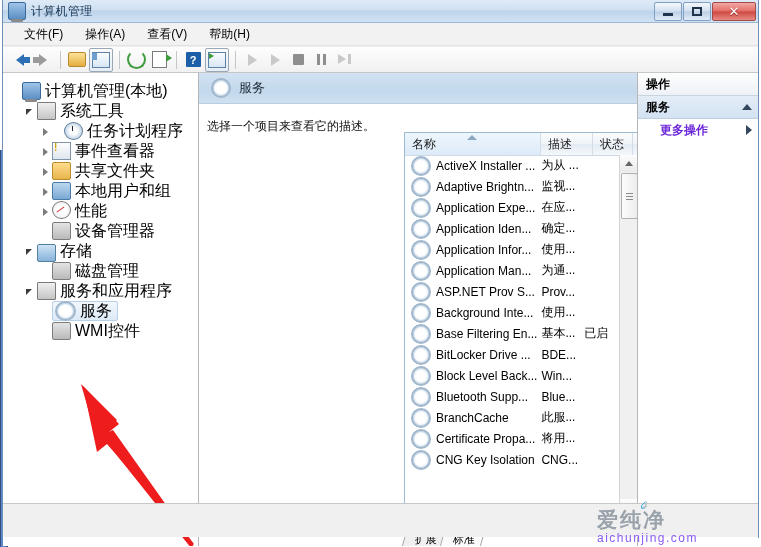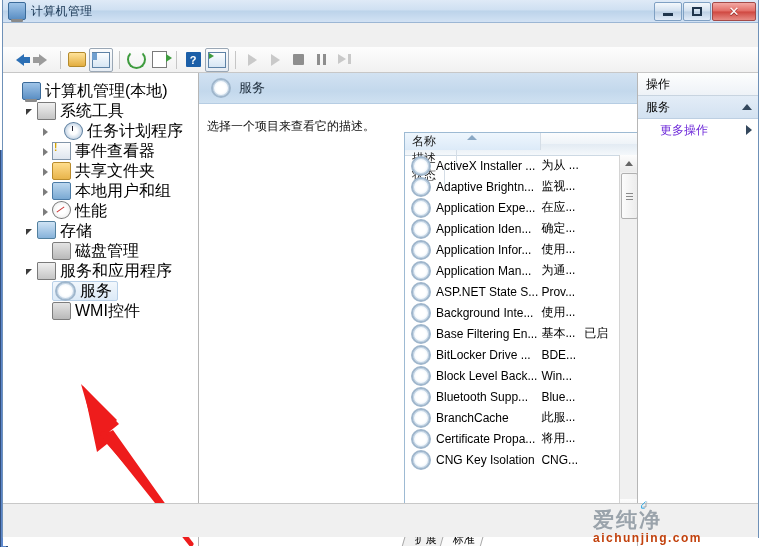--- a/index.html
+++ b/index.html
@@ -74,21 +74,21 @@
   .svc-header .hico{width:16px;height:16px;margin-right:8px;position:relative;}
   .svc-header .htxt{font-size:13px;color:#1c2b3a;}
   .center-body{flex:1;display:flex;position:relative;background:#fff;}
   .desc-col{width:205px;padding:14px 8px 0 8px;box-sizing:border-box;font-size:12px;color:#111;}
 
   
   .listview{position:absolute;left:205px;top:28px;right:0;bottom:30px;
     border:1px solid #9dbad3;border-right:none;border-bottom:none;background:#fff;overflow:hidden;}
   .lv-head{display:flex;height:22px;
     background:linear-gradient(to bottom,#fbfcfd,#eef3f8 50%,#e3ebf3 51%,#f4f8fb);
-    border-bottom:1px solid #cdd9e4;position:relative;flex-direction:column;}
+    border-bottom:1px solid #cdd9e4;position:relative;}
   .lv-th{font-size:12px;color:#1a1a1a;display:flex;align-items:center;padding-left:7px;
     border-right:1px solid #d4dde6;box-sizing:border-box;position:relative;}
   .lv-th.c-name{width:136px;background:linear-gradient(to bottom,#eef6fd,#dceaf8);}
   .lv-th.c-desc{width:52px;}
   .lv-th.c-state{width:40px;}
   .sortarrow{position:absolute;left:62px;top:2px;
     border-left:5px solid transparent;border-right:5px solid transparent;border-bottom:5px solid #8aa8c4;}
   .lv-rows{position:absolute;left:0;top:22px;right:17px;bottom:0;overflow:hidden;}
   .row{display:flex;align-items:center;height:21px;padding-left:6px;white-space:nowrap;}
   .rico{width:16px;height:16px;margin-right:5px;flex:none;position:relative;}
@@ -122,21 +122,21 @@
 
   
   .tabs{position:absolute;left:205px;bottom:0;width:210px;height:15px;display:flex;align-items:flex-end;}
   .tab{height:14px;padding:0 7px 0 10px;font-size:11px;color:#000;display:flex;align-items:center;
     background:#f0f0f0;border:1px solid #a8a8a8;border-bottom:none;position:relative;
     transform:skewX(-16deg);margin-right:-3px;}
   .tab span{transform:skewX(16deg);}
   .tab.active{background:#fbfbfb;}
 
   
-  .act-pane{width:120px;background:#fff;border-left:1px solid #b6b6b6;}
+  .act-pane{width:120px;background:#fff;border-left:1px solid #b6b6b6;font-weight:bold;}
   .act-title{height:22px;display:flex;align-items:center;padding-left:8px;font-size:12px;color:#000;
     background:linear-gradient(to bottom,#fdfefe,#eef2f7);border-bottom:1px solid #c8d4e0;}
   .act-group{height:22px;display:flex;align-items:center;padding:0 6px 0 8px;font-size:12px;color:#000;
     background:linear-gradient(to bottom,#e3edf7,#d3e2f1);border-bottom:1px solid #bdcfe2;}
   .act-group .caret{margin-left:auto;border-left:5px solid transparent;border-right:5px solid transparent;border-bottom:6px solid #33475c;}
   .act-row{height:22px;display:flex;align-items:center;padding:0 6px 0 22px;font-size:12px;color:#6d28d9;}
   .act-row .caret-r{margin-left:auto;border-top:5px solid transparent;border-bottom:5px solid transparent;border-left:6px solid #33475c;}
 
   
   .footer{position:absolute;left:0;bottom:0;width:755px;height:33px;background:#f0f0f0;border-top:1px solid #c8c8c8;}
@@ -188,21 +188,21 @@
   .ic-restart::after{content:"";position:absolute;right:0;top:0;width:3px;height:10px;background:#c9c9c9;}
 
   
   .red-arrow{position:absolute;left:70px;top:305px;width:130px;height:175px;pointer-events:none;}
 
   
   .watermark{position:absolute;right:6px;bottom:2px;width:215px;height:44px;display:flex;align-items:center;flex-direction:column;}
   .wm-logo{width:40px;height:40px;position:relative;margin-right:8px;}
   .wm-text{display:flex;flex-direction:column;justify-content:center;}
   .wm-cn{font-size:21px;color:#9aa3ab;letter-spacing:2px;line-height:1.05;font-weight:bold;}
-  .wm-en{font-size:12px;color:#c2410c;letter-spacing:1.5px;font-weight:bold;}
+  .wm-en{font-size:12px;color:#8b5cf6;letter-spacing:1.5px;font-weight:normal;}
 </style>
 </head>
 <body>
 
 <div class="screen">
 
   <div class="desk-strip"></div>
 
   <div class="window">
 
@@ -215,20 +215,26 @@
           </div>
         <div class="wb">
             <div class="glyph-max"></div>
           </div>
         <div class="wb close">
             <div class="glyph-x">✕</div>
           </div>
       </div>
     </div>
 
+    <div class="menubar">
+      <div class="menu-item">文件(F)</div>
+      <div class="menu-item">操作(A)</div>
+      <div class="menu-item">查看(V)</div>
+      <div class="menu-item">帮助(H)</div>
+    </div>
 
     <div class="toolbar">
       <div class="tb">
           <div class="arrow-back"></div>
         </div>
       <div class="tb">
           <div class="arrow-fwd"></div>
         </div>
       <div class="tbsep"></div>
       <div class="tb">
@@ -315,23 +321,30 @@
                 <span class="nlabel">本地用户和组</span>
               </span>
             </div>
             <div class="node" style="padding-left: 30px;">
               <span class="exp closed"></span>
               <span style="display: flex; ">
                 <span class="nico ic-perf"></span>
                 <span class="nlabel">性能</span>
               </span>
             </div>
+            <div class="node" style="padding-left: 30px;">
+              <span class="exp"></span>
+              <span style="display: flex; align-items: center;">
+                <span class="nico ic-printer"></span>
+                <span class="nlabel">设备管理器</span>
+              </span>
+            </div>
             <div class="node" style="padding-left: 15px;">
               <span class="exp open"></span>
-              <span style="display: flex; align-items: flex-start;">
+              <span style="display: flex; align-items: flex-end;">
                 <span class="nico ic-storage"></span>
                 <span class="nlabel">存储</span>
               </span>
             </div>
             <div class="node" style="padding-left: 30px;">
               <span class="exp"></span>
               <span style="display: flex; align-items: center;">
                 <span class="nico ic-printer"></span>
                 <span class="nlabel">磁盘管理</span>
               </span>
@@ -420,21 +433,21 @@
                   <span class="rstate"></span>
                 </div>
                 <div class="row">
                   <span class="rico ic-gear"></span>
                   <span class="rname">Application Man...</span>
                   <span class="rdesc">为通...</span>
                   <span class="rstate"></span>
                 </div>
                 <div class="row">
                   <span class="rico ic-gear"></span>
-                  <span class="rname">ASP.NET State S...</span>
+                  <span class="rname">ASP.NET Prov S...</span>
                   <span class="rdesc">Prov...</span>
                   <span class="rstate"></span>
                 </div>
                 <div class="row">
                   <span class="rico ic-gear"></span>
                   <span class="rname">Background Inte...</span>
                   <span class="rdesc">使用...</span>
                   <span class="rstate"></span>
                 </div>
                 <div class="row">

